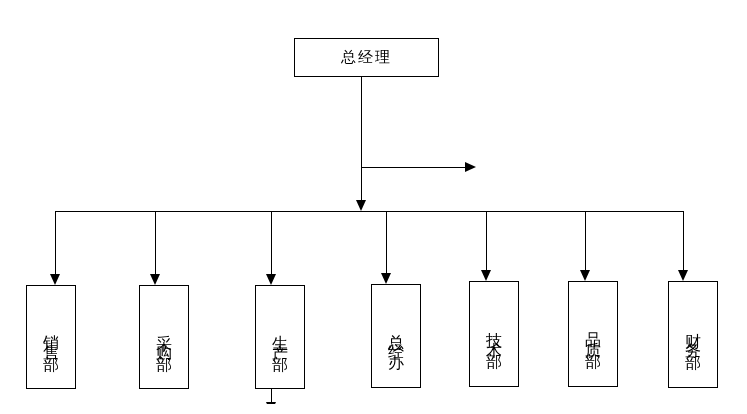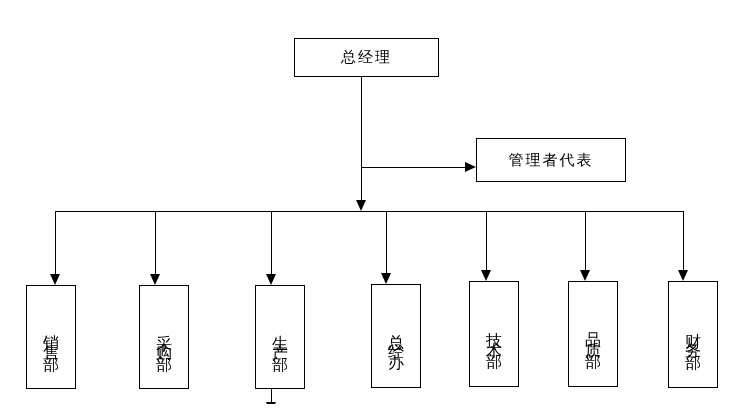--- a/index.html
+++ b/index.html
@@ -66,23 +66,20 @@
   <div class="node" style="left:294px; top:38px; width:145px; height:39px;">
     <span class="h-label">总经理</span>
   </div>
 
   <div class="line" style="left:361px; top:77px; width:1px; height:124px;"></div>
   <div class="ah-down" style="left:356px; top:200px;"></div>
 
   <div class="line" style="left:362px; top:167px; width:103px; height:1px;"></div>
   <div class="ah-right" style="left:465px; top:162px;"></div>
 
-  <div class="node" style="left:476px; top:138px; width:150px; height:44px;">
-    <span class="h-label">管理者代表</span>
-  </div>
 
   <div class="line" style="left:55px; top:211px; width:629px; height:1px;"></div>
 
   <div class="line" style="left:55px; top:212px; width:1px; height:62px;"></div>
   <div class="ah-down" style="left:50px; top:274px;"></div>
 
   <div class="line" style="left:155px; top:212px; width:1px; height:62px;"></div>
   <div class="ah-down" style="left:150px; top:274px;"></div>
 
   <div class="line" style="left:271px; top:212px; width:1px; height:62px;"></div>

